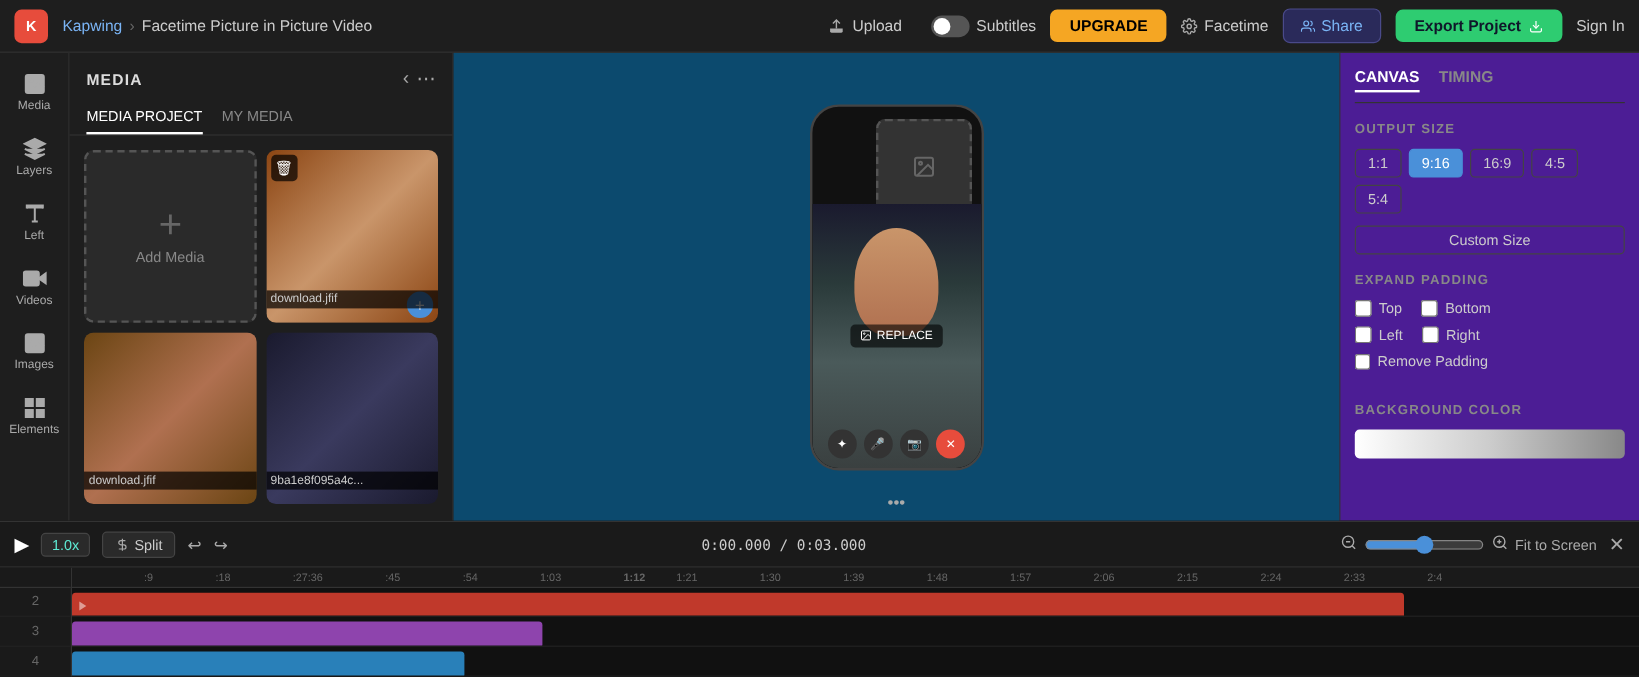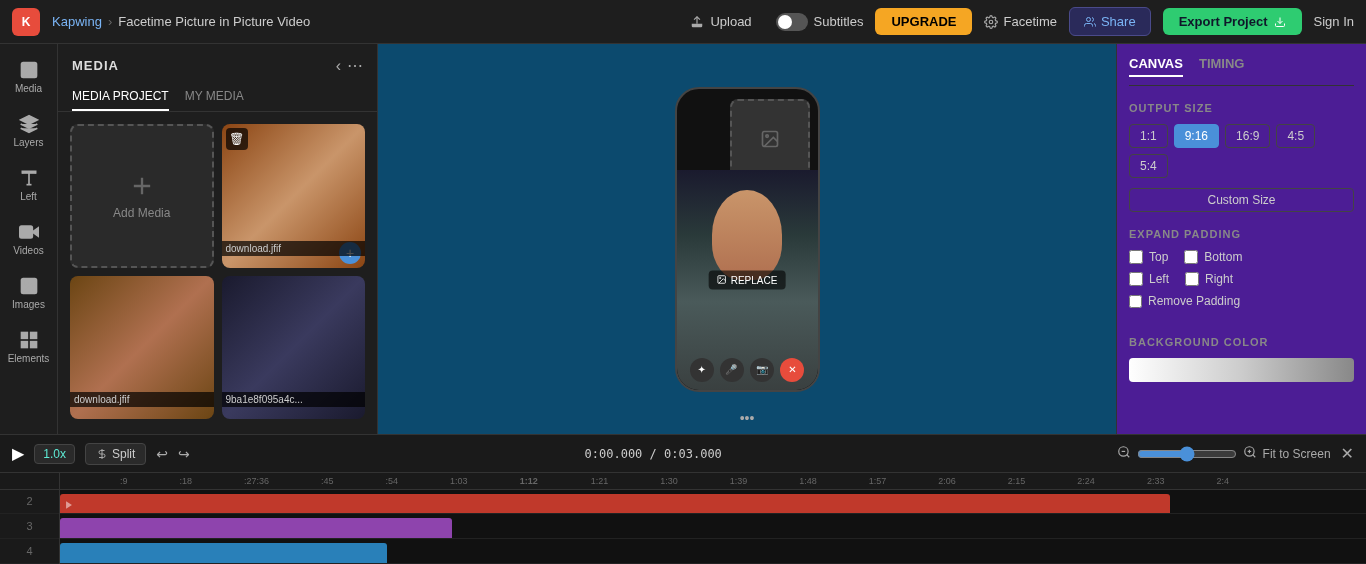--- a/index.html
+++ b/index.html
@@ -393,21 +393,21 @@
     <div style="flex:1;display:flex;flex-direction:column;overflow:hidden;">
 
       <div class="timeline-ruler" id="ruler-row">
       <span class="ruler-mark" style="margin-right: 52px; flex-shrink: 0;">:9</span>
           <span class="ruler-mark" style="margin-right: 52px; flex-shrink: 0;">:18</span>
           <span class="ruler-mark" style="flex-shrink: 0;">:27</span>
           <span class="ruler-mark" style="margin-right: 52px; flex-shrink: 0;">:36</span>
           <span class="ruler-mark" style="margin-right: 52px; flex-shrink: 0;">:45</span>
           <span class="ruler-mark" style="margin-right: 52px; flex-shrink: 0;">:54</span>
           <span class="ruler-mark" style="margin-right: 52px; flex-shrink: 0;">1:03</span>
-          <span class="ruler-mark" style="margin-right: 53px; flex-shrink: 0; font-weight: bold;">1:12</span>
+          <span class="ruler-mark" style="margin-right: 26px; flex-shrink: 0; font-weight: bold;">1:12</span>
           <span class="ruler-mark" style="margin-right: 52px; flex-shrink: 0;">1:21</span>
           <span class="ruler-mark" style="margin-right: 52px; flex-shrink: 0;">1:30</span>
           <span class="ruler-mark" style="margin-right: 52px; flex-shrink: 0;">1:39</span>
           <span class="ruler-mark" style="margin-right: 52px; flex-shrink: 0;">1:48</span>
           <span class="ruler-mark" style="margin-right: 52px; flex-shrink: 0;">1:57</span>
           <span class="ruler-mark" style="margin-right: 52px; flex-shrink: 0;">2:06</span>
           <span class="ruler-mark" style="margin-right: 52px; flex-shrink: 0;">2:15</span>
           <span class="ruler-mark" style="margin-right: 52px; flex-shrink: 0;">2:24</span>
           <span class="ruler-mark" style="margin-right: 52px; flex-shrink: 0;">2:33</span>
           <span class="ruler-mark" style="margin-right: 52px; flex-shrink: 0;">2:4</span>

